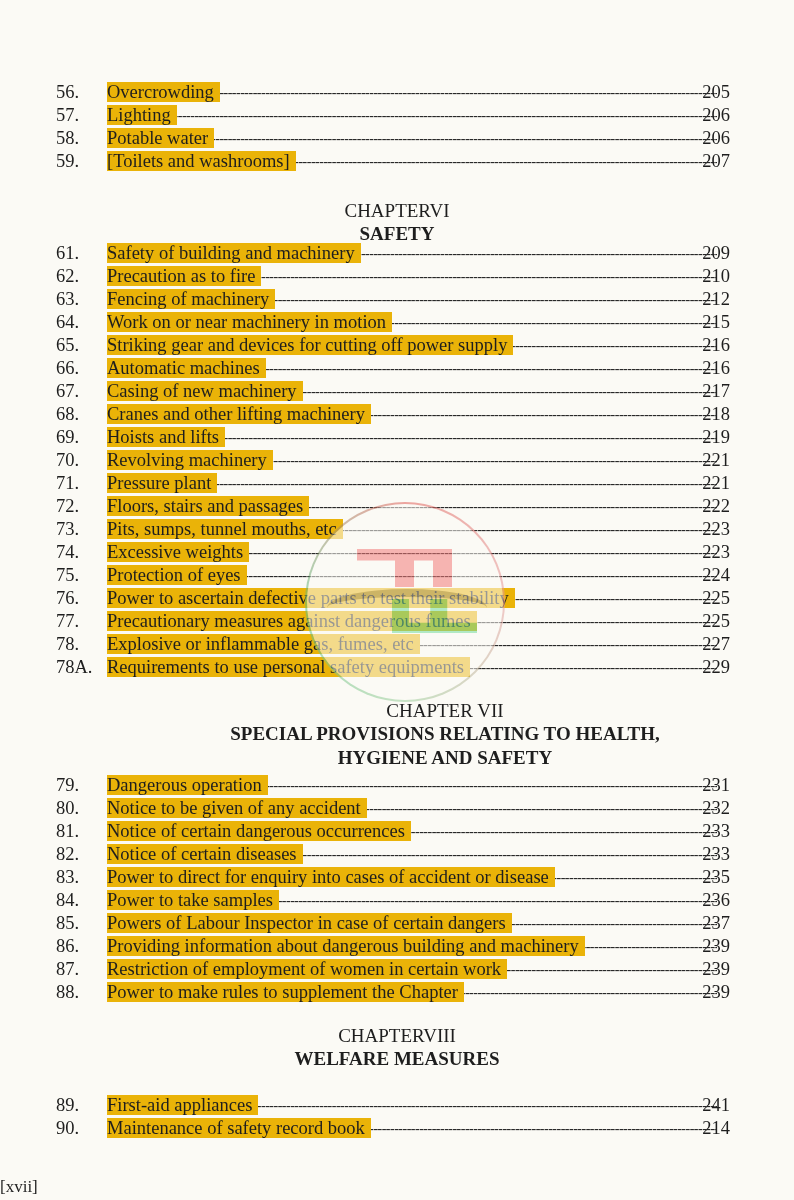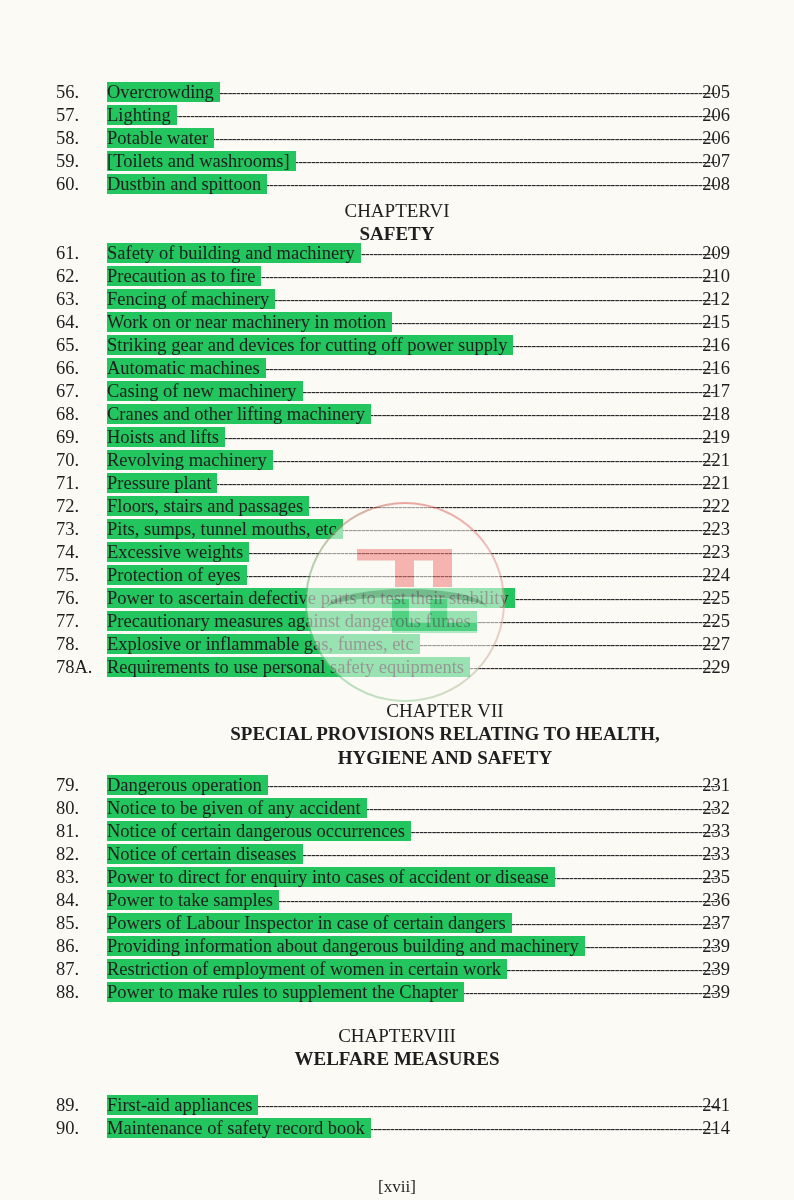--- a/index.html
+++ b/index.html
@@ -13,34 +13,34 @@
   .page { position: absolute; left: 0; top: 0; width: 794px; height: 1200px; }
   .toc { position: absolute; left: 56px; width: 680px; }
   .row {
     position: relative; height: 23px; line-height: 23px;
     font-size: 18.5px; white-space: nowrap;
   }
   .num { position: absolute; left: 0; width: 50px; }
   .title-wrap {
     position: absolute; left: 51px; width: 610px; overflow: hidden;
   }
-  .title-wrap .t { background: #22c55e; padding-right: 6px; position: relative; z-index: 1; }
+  .title-wrap .t { background: #eab308; padding-right: 6px; position: relative; z-index: 1; }
   .title-wrap::after {
     content: "----------------------------------------------------------------------------------------------------------------------------------------------------------------";
     position: absolute; left: 0; top: 0; letter-spacing: -0.5px; font-size: 14px; z-index: 0;
   }
   .page-no { position: absolute; right: 6px; text-align: center; }
   .chapter {
     position: absolute; left: 0; width: 794px; text-align: center;
   }
   .chapter .label { font-size: 19px; line-height: 23px; }
   .chapter .name { font-size: 19px; line-height: 24px; font-weight: bold; }
   .footer {
     position: absolute; left: 0; width: 794px; top: 1177px;
-    text-align: center; font-size: 17px;
+    text-align: left; font-size: 17px;
   }
   .watermark {
     position: absolute; left: 305px; top: 502px; width: 196px; height: 196px;
     border-radius: 50%; pointer-events: none; opacity: 0.55;
     border: 2px solid transparent;
     background:
       linear-gradient(#fbfaf5, #fbfaf5) padding-box,
       conic-gradient(#e0605a, #e8a0a0, #9ccf9c, #5fbf7f, #e0605a) border-box;
     z-index: 3;
   }
@@ -78,25 +78,20 @@
     <div class="row">
         <span class="num">58.</span>
         <span class="title-wrap"><span class="t">Potable water</span></span>
         <span class="page-no">206</span>
       </div>
     <div class="row">
         <span class="num">59.</span>
         <span class="title-wrap"><span class="t">[Toilets and washrooms]</span></span>
         <span class="page-no">207</span>
       </div>
-    <div class="row">
-        <span class="num">60.</span>
-        <span class="title-wrap"><span class="t">Dustbin and spittoon</span></span>
-        <span class="page-no">208</span>
-      </div>
   </div>
 
   <div class="chapter" style="top:199px;">
     <div class="label">CHAPTERVI</div>
     <div class="name">SAFETY</div>
   </div>
 
   <div class="toc" style="top:242px;">
     <div class="row">
         <span class="num">61.</span>

